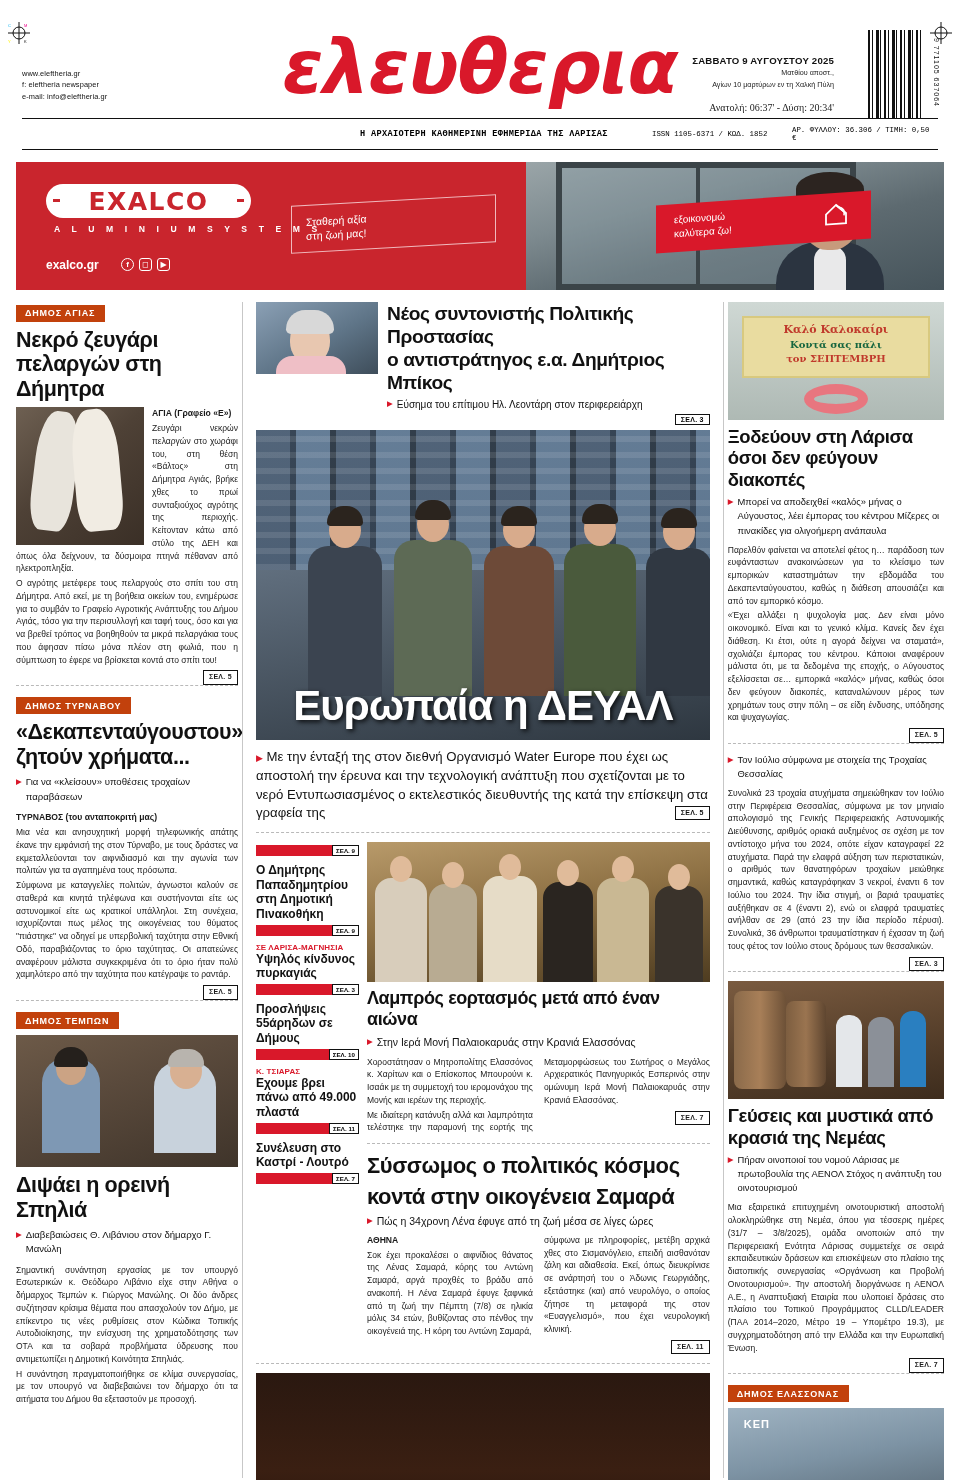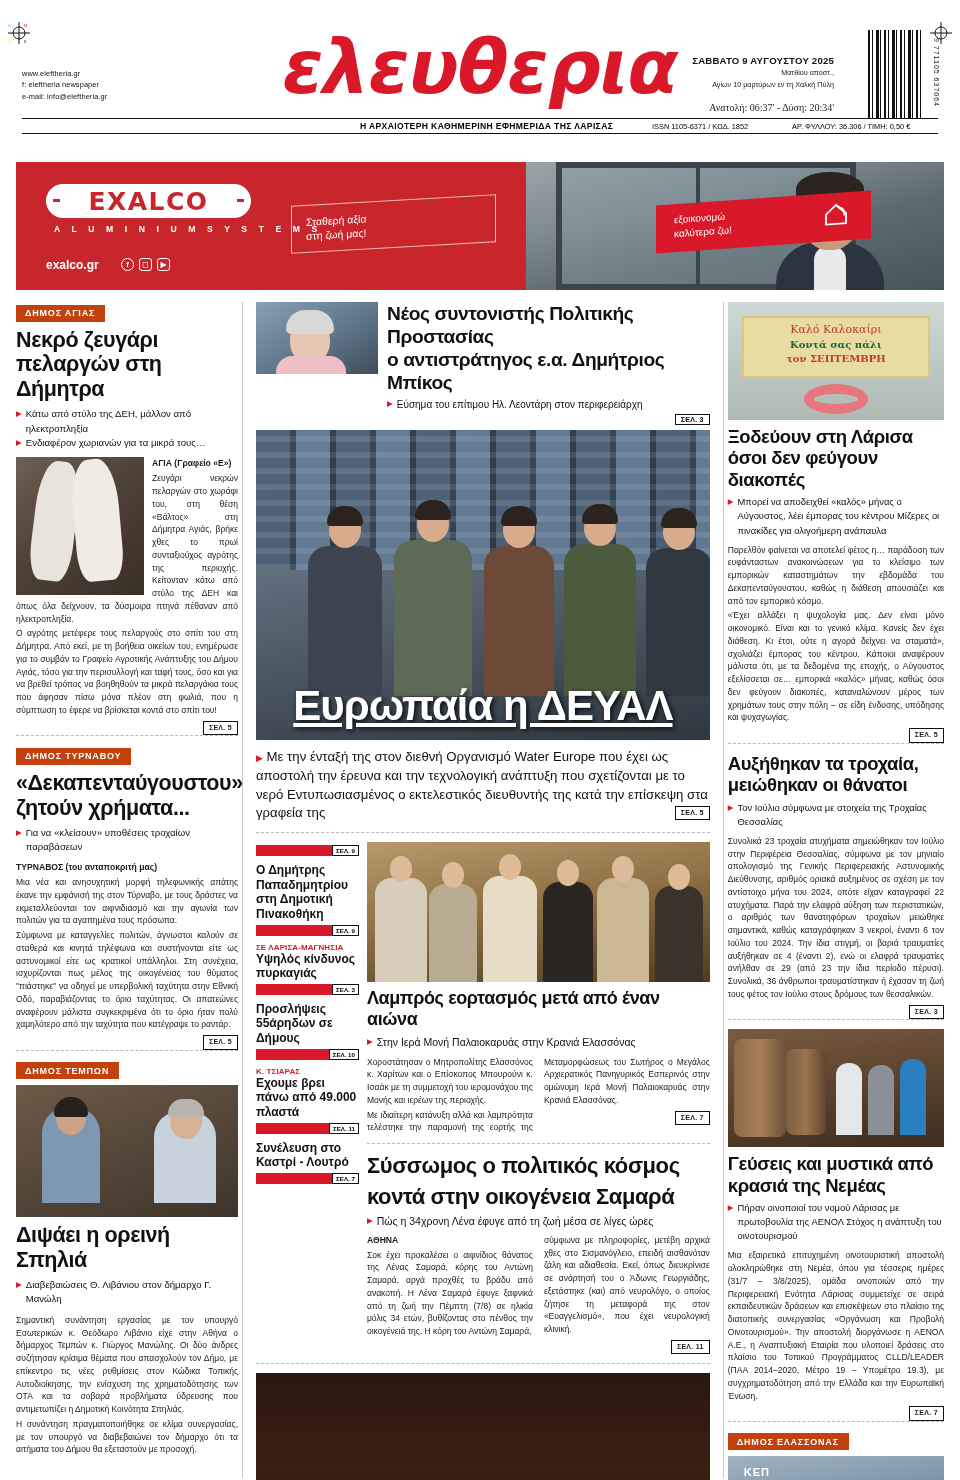--- a/index.html
+++ b/index.html
@@ -39,22 +39,22 @@
   .barcode .bars { width: 100%; height: 88px;
     background: repeating-linear-gradient(90deg,
       #111 0 2px, #fff 2px 4px, #111 4px 5px, #fff 5px 8px,
       #111 8px 11px, #fff 11px 12px, #111 12px 13px, #fff 13px 16px); }
   .barcode .bnum { position: absolute; right: -16px; top: 8px; font-size: 7px;
     writing-mode: vertical-rl; letter-spacing: 1px; color: #111; }
   .reg-mark-r { position: absolute; right: 8px; top: 22px; width: 22px; height: 22px; }
 
   .subbar {
     position: relative; margin: 0 22px; border-top: 1.6px solid #111;
-    border-bottom: 1.6px solid #111; height: 16px;
-    display: flex; align-items: center;
+    border-bottom: 1.6px solid #111; height: 32px;
+    display: flex; align-items: center; font-family: Liberation Mono, monospace;
   }
   .subbar .sb-title { position: absolute; left: 338px; font-size: 8.6px; font-weight: 700; letter-spacing: .35px; }
   .subbar .sb-issn  { position: absolute; left: 630px; font-size: 7.4px; }
   .subbar .sb-issue { position: absolute; left: 770px; font-size: 7.4px; }
 
   
   .ad {
     position: absolute; left: 16px; top: 162px; width: 928px; height: 128px;
     overflow: hidden; display: flex;
   }
@@ -204,21 +204,21 @@
   .ph-tempi .f2hr { position:absolute; right:34px; top:14px; width:36px; height:18px;
     background:#b8b4ae; border-radius:18px 18px 4px 4px; }
   .ph-kalo {
     height: 118px; width: 100%;
     background: linear-gradient(180deg,#cfd8d4 0%,#aeb9b4 100%);
   }
   .ph-kalo .sign {
     position:absolute; left:14px; top:14px; right:14px; height: 62px;
     background:#e9dca0; border: 2px solid #d8c97f;
   }
-  .ph-kalo .sign .l1 { color:#c0392b; font-weight:400; font-size:11px; text-align:center; margin-top:5px;
+  .ph-kalo .sign .l1 { color:#c0392b; font-weight:700; font-size:11px; text-align:center; margin-top:5px;
     font-family:"DejaVu Serif", serif; }
   .ph-kalo .sign .l2 { color:#16663f; font-weight:700; font-size:10px; text-align:center; margin-top:3px;
     font-family:"DejaVu Serif", serif; }
   .ph-kalo .sign .l3 { color:#c0392b; font-weight:700; font-size:10px; text-align:center; margin-top:3px;
     font-family:"DejaVu Serif", serif; }
   .ph-kalo .ring {
     position:absolute; left:50%; transform:translateX(-50%); bottom: 6px;
     width: 64px; height: 30px; border: 10px solid #e8767f; border-radius: 50%;
   }
   .ph-wine {
@@ -281,21 +281,20 @@
     width:36px; height:20px; background:#2b241e; border-radius:18px 18px 4px 4px; }
   .hero-photo .p1 { left: 52px;  width: 74px; height: 150px; background:#3b4450; }
   .hero-photo .p2 { left: 138px; width: 78px; height: 156px; background:#5d6a55; }
   .hero-photo .p3 { left: 228px; width: 70px; height: 150px; background:#6d4a38; }
   .hero-photo .p4 { left: 308px; width: 72px; height: 152px; background:#4a5a3c; }
   .hero-photo .p5 { left: 390px; width: 66px; height: 148px; background:#303842; }
   .hero-title {
     position: absolute; left: 0; bottom: 10px; width: 100%; text-align: center;
     color: #fff; font-size: 42px; font-weight: 700; letter-spacing: -1px;
     text-shadow: 2px 2px 5px rgba(0,0,0,.85);
-    text-decoration: underline;
   }
   .hero-bullets {
     font-size: 13.2px; line-height: 1.42; color: #111; margin-top: 8px; font-weight: 500;
   }
   .hero-bullets .rb { color: #d9182a; font-size: 9px; }
 
   
   .mid-split { display: flex; gap: 8px; }
   .rail { width: 103px; flex: 0 0 auto; }
   .rail .item { margin-bottom: 7px; }
@@ -421,24 +420,20 @@
     </div>
   </div>
 
   <div class="cols">
 
     <div class="col-left">
 
       <div>
         <span class="tag">ΔΗΜΟΣ ΑΓΙΑΣ</span>
         <div class="hl">Νεκρό ζευγάρι πελαργών στη Δήμητρα</div>
-        <div class="bullets">
-          <div class="bl">Κάτω από στύλο της ΔΕΗ, μάλλον από ηλεκτροπληξία</div>
-          <div class="bl">Ενδιαφέρον χωριανών για τα μικρά τους…</div>
-        </div>
         <div class="ph ph-stork"></div>
         <div class="body">
           <p class="lead">ΑΓΙΑ (Γραφείο «Ε»)</p>
           <p>Ζευγάρι νεκρών πελαργών στο χωράφι του, στη θέση «Βάλτος» στη Δήμητρα Αγιάς, βρήκε χθες το πρωί συνταξιούχος αγρότης της περιοχής. Κείτονταν κάτω από στύλο της ΔΕΗ και όπως όλα δείχνουν, τα δύσμοιρα πτηνά πέθαναν από ηλεκτροπληξία.</p>
           <p>Ο αγρότης μετέφερε τους πελαργούς στο σπίτι του στη Δήμητρα. Από εκεί, με τη βοήθεια οικείων του, ενημέρωσε για το συμβάν το Γραφείο Αγροτικής Ανάπτυξης του Δήμου Αγιάς, τόσο για την περισυλλογή και ταφή τους, όσο και για να βρεθεί τρόπος να βοηθηθούν τα μικρά πελαργάκια τους που άφησαν πίσω μόνα πλέον στη φωλιά, που η σύμπτωση το έφερε να βρίσκεται κοντά στο σπίτι του!</p>
           <span class="pg">ΣΕΛ. 5</span>
         </div>
       </div>
       <div class="dots"></div>
 
@@ -660,21 +655,20 @@
         <div class="body">
           <p>Παρελθόν φαίνεται να αποτελεί φέτος η… παράδοση των ευφάνταστων ανακοινώσεων για το κλείσιμο των εμπορικών καταστημάτων την εβδομάδα του Δεκαπενταύγουστου, καθώς η διάθεση απουσιάζει και από τον εμπορικό κόσμο.</p>
           <p>«Έχει αλλάξει η ψυχολογία μας. Δεν είναι μόνο οικονομικό. Είναι και το γενικό κλίμα. Κανείς δεν έχει διάθεση. Κι έτσι, ούτε η αγορά δείχνει να σταματά», σχολιάζει έμπορας του κέντρου. Κάποιοι αναφέρουν μάλιστα ότι, με τα δεδομένα της εποχής, ο Αύγουστος εξελίσσεται σε… εμπορικά «καλός» μήνας, καθώς όσοι δεν φεύγουν διακοπές, καταναλώνουν μέρος των χρημάτων τους στην πόλη – σε είδη ένδυσης, υπόδησης και ψυχαγωγίας.</p>
           <span class="pg">ΣΕΛ. 5</span>
         </div>
       </div>
 
       <div class="dots"></div>
 
       <div>
-        <div class="hl sm">Αυξήθηκαν τα τροχαία, μειώθηκαν οι θάνατοι</div>
         <div class="bl" style="font-size:9.4px;margin-bottom:6px">Τον Ιούλιο σύμφωνα με στοιχεία της Τροχαίας Θεσσαλίας</div>
         <div class="body">
           <p>Συνολικά 23 τροχαία ατυχήματα σημειώθηκαν τον Ιούλιο στην Περιφέρεια Θεσσαλίας, σύμφωνα με τον μηνιαίο απολογισμό της Γενικής Περιφερειακής Αστυνομικής Διεύθυνσης, αριθμός οριακά αυξημένος σε σχέση με τον αντίστοιχο μήνα του 2024, οπότε είχαν καταγραφεί 22 ατυχήματα. Παρά την ελαφρά αύξηση των περιστατικών, ο αριθμός των θανατηφόρων τροχαίων μειώθηκε σημαντικά, καθώς καταγράφηκαν 3 νεκροί, έναντι 6 τον Ιούλιο του 2024. Την ίδια στιγμή, οι βαριά τραυματίες αυξήθηκαν σε 4 (έναντι 2), ενώ οι ελαφρά τραυματίες ανήλθαν σε 29 (από 23 την ίδια περίοδο πέρυσι). Συνολικά, 36 άνθρωποι τραυματίστηκαν ή έχασαν τη ζωή τους φέτος τον Ιούλιο στους δρόμους των θεσσαλικών.</p>
           <span class="pg">ΣΕΛ. 3</span>
         </div>
       </div>
 
       <div class="dots"></div>
 
       <div>

